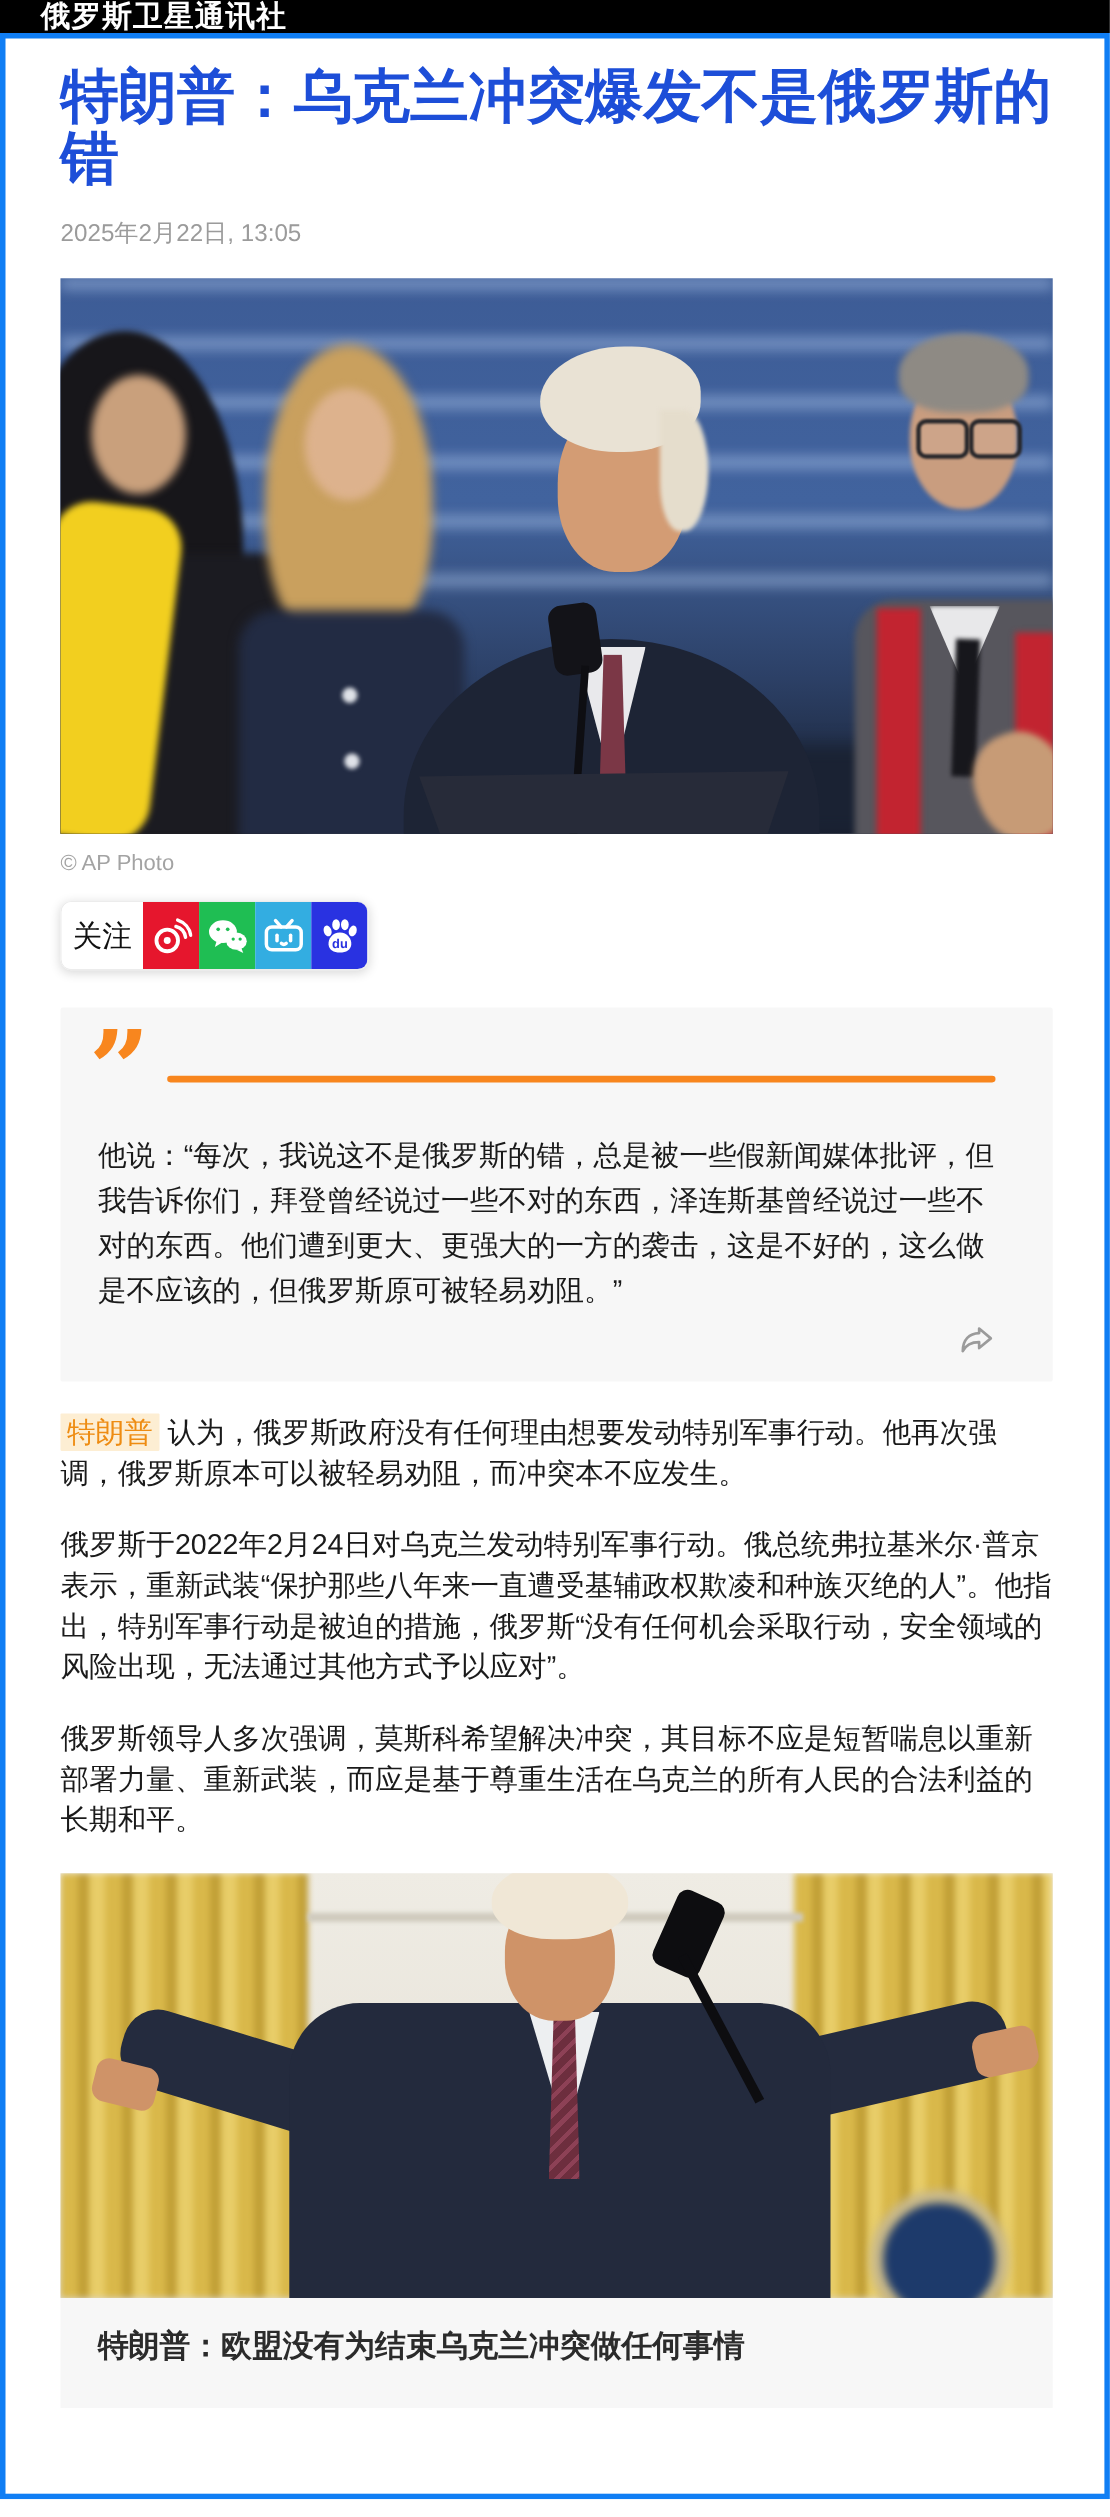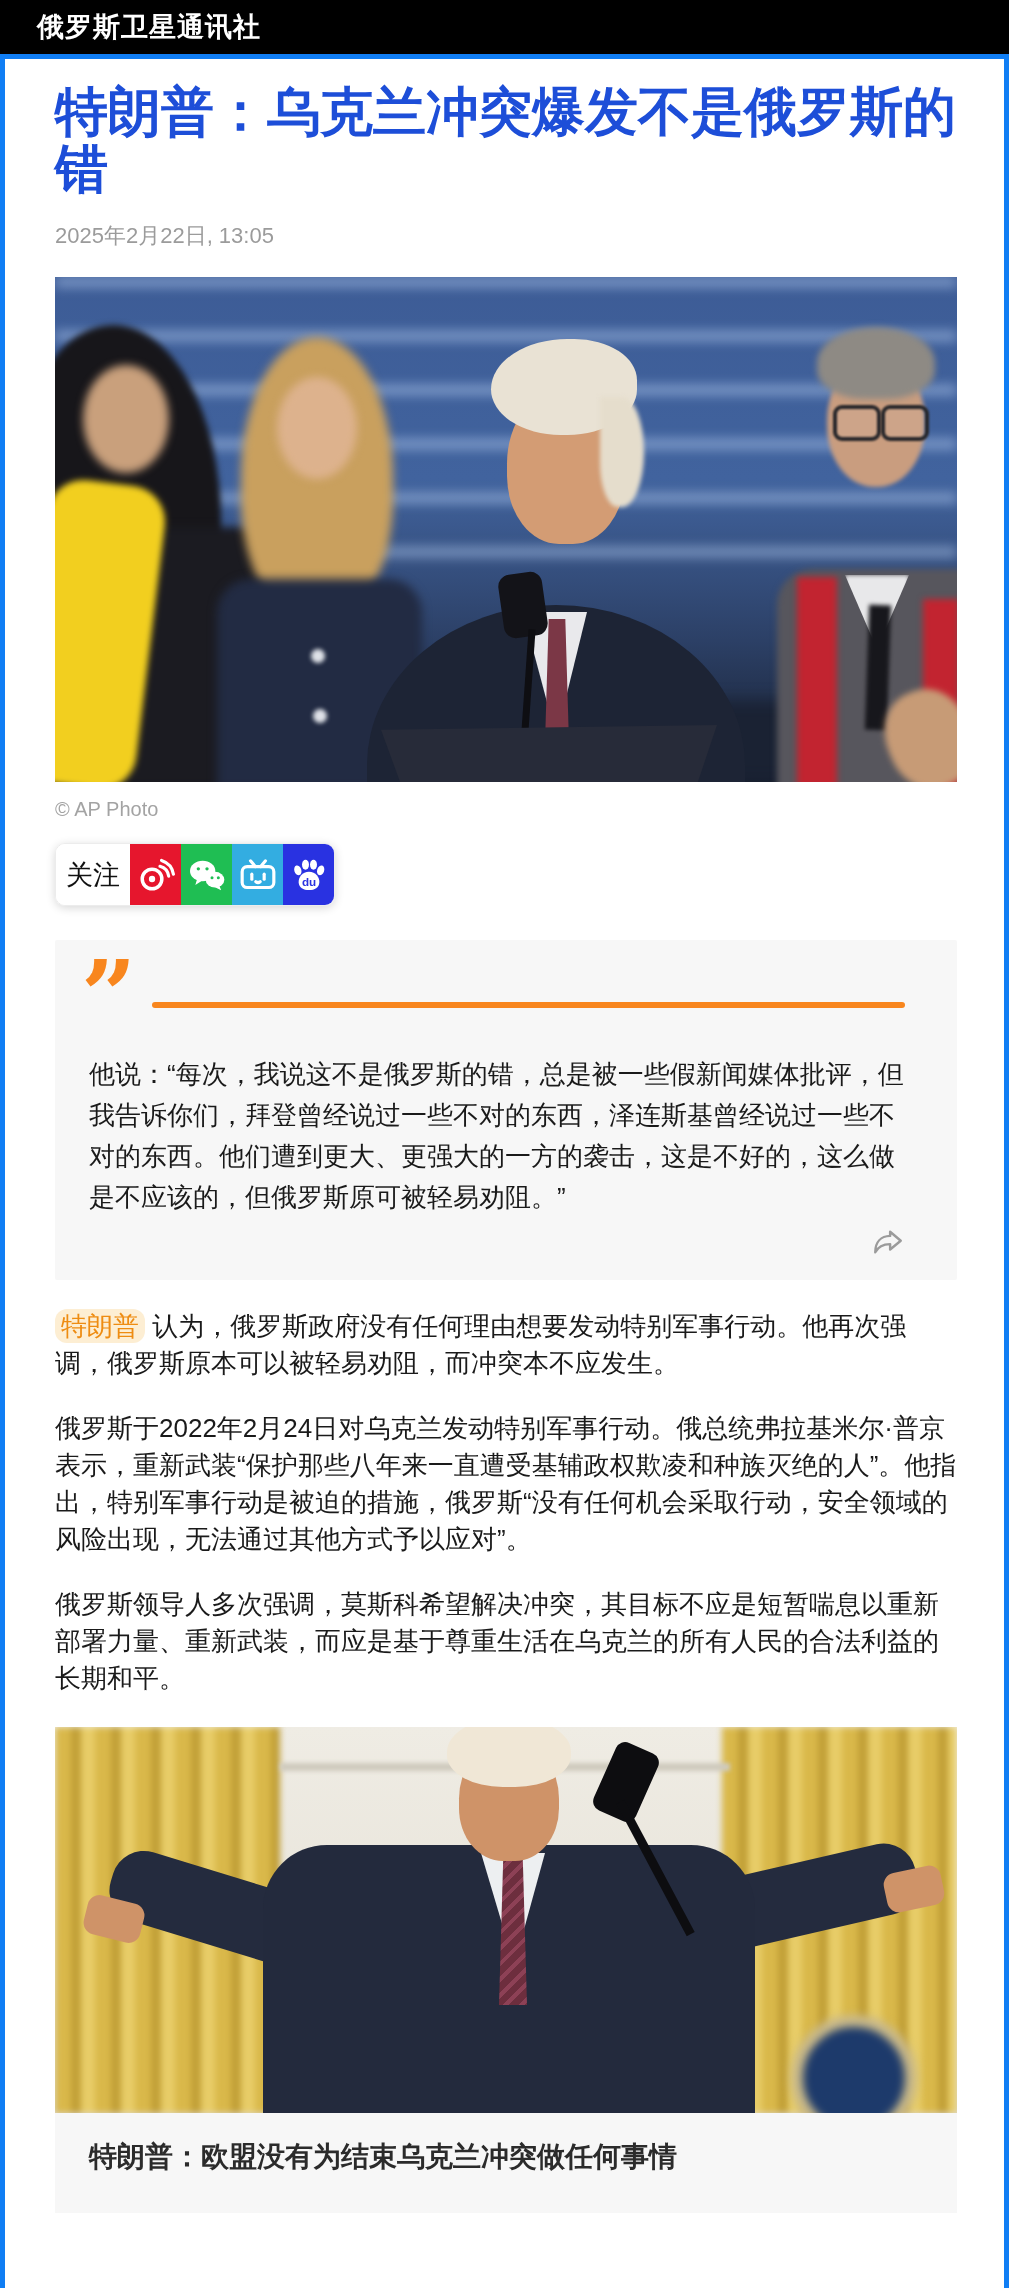--- a/index.html
+++ b/index.html
@@ -1,17 +1,17 @@
 <!DOCTYPE html>
 <html><head>
 <meta charset="utf-8">
 <style>
   html,body{margin:0;padding:0;background:#ffffff;}
   body{width:1009px;font-family:"Liberation Sans","DejaVu Sans",sans-serif;-webkit-font-smoothing:antialiased;}
-  .topbar{height:54px;background:#000;display:flex;align-items:center;padding-left:37px;box-sizing:border-box;}
+  .topbar{height:30px;background:#000;display:flex;align-items:center;padding-left:37px;box-sizing:border-box;}
   .logo{color:#fff;font-size:27px;font-weight:bold;letter-spacing:1px;}
   .frame{box-sizing:border-box;width:1009px;height:2242px;border:5px solid #107ef4;background:#fff;overflow:hidden;}
   .content{padding:0 47px 0 50px;}
   h1.title{margin:24px 0 0 0;font-size:53px;line-height:57px;font-weight:bold;color:#1d4ed8;letter-spacing:0px;}
   .date{margin-top:24px;font-size:22px;color:#9b9b9b;}
   figure{margin:0;}
   .fig1{position:relative;margin-top:26px;width:902px;height:505px;overflow:hidden;background:linear-gradient(180deg,#3d5c96 0%,#41639e 40%,#2c4066 72%,#161d2c 100%);}
   .fig1 .shape,.fig2 .shape{position:absolute;}
   .stripes{left:0;top:0;right:0;height:62%;background:repeating-linear-gradient(180deg,rgba(180,205,242,.55) 0 10px,rgba(0,0,0,0) 10px 54px);filter:blur(6px);}
   .crowd{left:0;bottom:0;right:0;height:16%;background:#1a2233;filter:blur(8px);}
@@ -57,21 +57,21 @@
   .lead{margin:30px 0 0 0;font-size:27px;line-height:38px;font-weight:bold;color:#111;}
   
   .quote{margin:34px 0 0 0;background:#f7f7f7;padding:36px 52px 22px 26px;position:relative;border-radius:2px;}
   .qhead{display:flex;align-items:center;height:58px;}
   .qmark{font-family:"DejaVu Serif","Liberation Serif",serif;font-size:96px;line-height:40px;color:#f8861e;font-weight:bold;height:58px;display:flex;align-items:flex-start;}
   .qline{flex:1;height:6px;background:#f8861e;margin-left:16px;border-radius:3px;}
   .qtext{margin:20px 0 0 8px;font-size:26px;line-height:41px;color:#1a1a1a;}
   .qshare{display:flex;justify-content:flex-end;margin-top:6px;}
   
   p.body{margin:28px 0 0 0;font-size:26px;line-height:37px;color:#1a1a1a;}
-  .taglink{color:#ee8c12;background:#fdeed3;text-decoration:none;padding:2px 6px;border-radius:12px;}
+  .taglink{color:#ee8c12;background:#fdeed3;text-decoration:none;padding:2px 6px;border-radius:1px;}
   
   .related{margin-top:30px;cursor:pointer;background:#f7f7f7;}
   .fig2{position:relative;width:902px;height:386px;overflow:hidden;background:linear-gradient(180deg,#efece4 0%,#e8e4da 60%,#ddd8cc 100%);}
   .curtainL{left:0;top:0;width:225px;height:100%;background:repeating-linear-gradient(90deg,#d9b84a 0 16px,#c19f36 16px 26px,#e8cd68 26px 40px);filter:blur(3px);}
   .curtainR{right:0;top:0;width:235px;height:100%;background:repeating-linear-gradient(90deg,#d9b84a 0 16px,#c19f36 16px 26px,#e8cd68 26px 40px);filter:blur(3px);}
   .wallline{left:225px;top:36px;width:450px;height:8px;background:#cfcabd;filter:blur(2px);}
   .t2-body{left:208px;top:118px;width:492px;height:270px;background:#232a3d;border-radius:64px 64px 0 0;}
   .t2-armL{left:52px;top:148px;width:230px;height:72px;background:#242b3e;border-radius:32px;transform:rotate(17deg);}
   .t2-armR{left:626px;top:136px;width:238px;height:72px;background:#242b3e;border-radius:32px;transform:rotate(-13deg);}
   .t2-handL{left:30px;top:172px;width:58px;height:40px;background:#cf9368;border-radius:12px;transform:rotate(14deg);}

